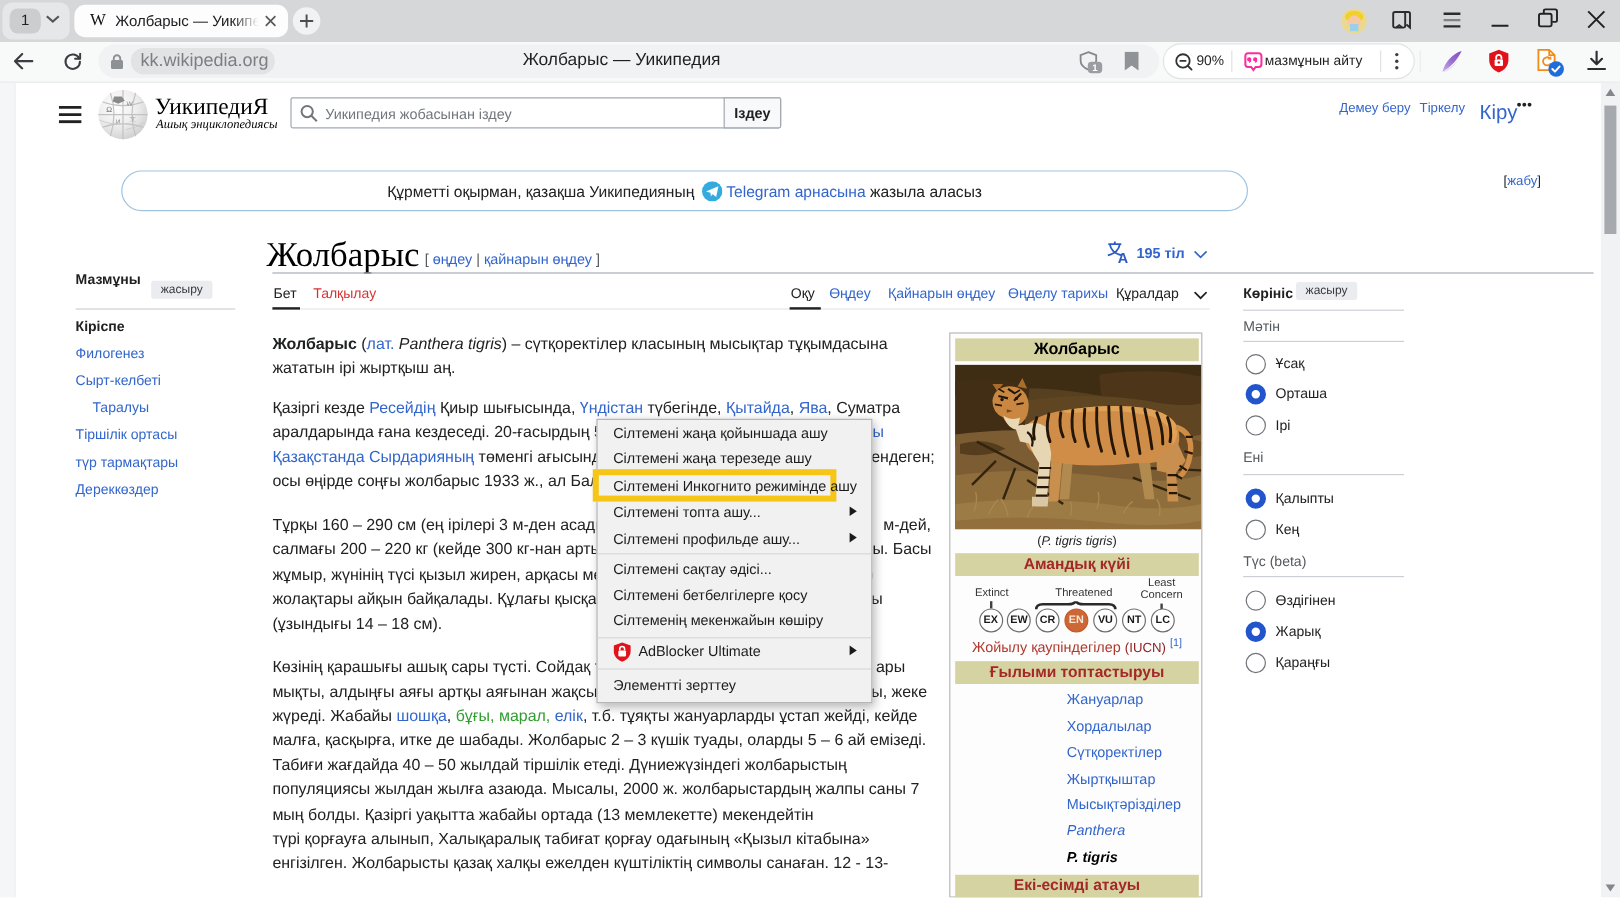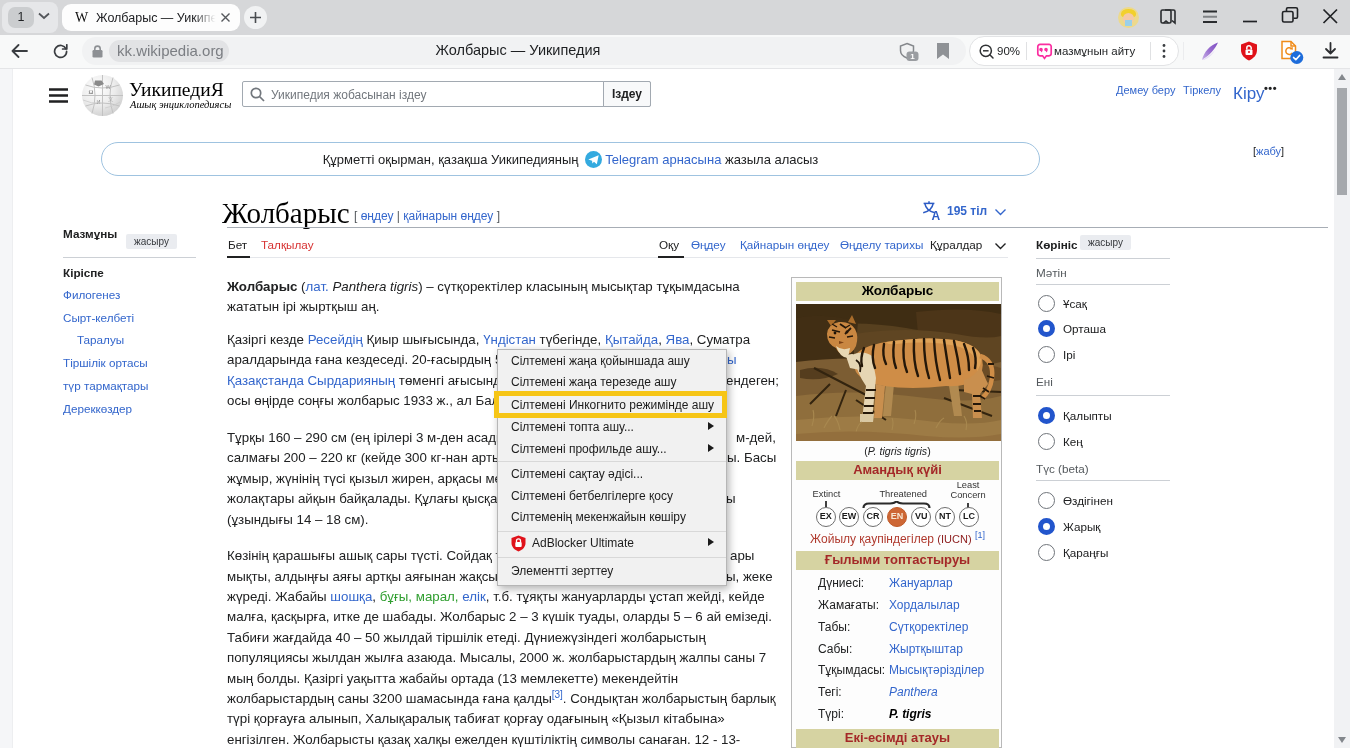--- a/index.html
+++ b/index.html
@@ -49,21 +49,21 @@
 .csc.en{background:#cd6735;border-color:#c05a28;color:#f7e7d3}
 
 #cmenu{position:absolute;left:497px;top:349px;width:230px;height:237px;background:#f1f1f1;
  border:1px solid #b6b6b6;box-shadow:2px 3px 8px rgba(0,0,0,.3)}
 .mi{position:absolute;left:13px;font-size:12px;line-height:16px;color:#1c1c1c;white-space:nowrap}
 .tl{position:relative;height:20.4px;white-space:nowrap;overflow:visible}
 .clip{display:inline-block;width:500px;overflow:hidden;white-space:nowrap;vertical-align:top}
 .rf{position:absolute;top:0}
 .msep{position:absolute;left:0px;width:228px;height:1px;background:#d8d8d8}
 .marrow{position:absolute;width:0;height:0;border-left:6px solid #1a1a1a;border-top:4.5px solid transparent;border-bottom:4.5px solid transparent}
-#ybox{position:absolute;left:494px;top:391px;width:233px;height:27px;background:#f1f1f1;border:5px solid #f6c516}
+#ybox{position:absolute;left:494px;top:391px;width:203px;height:27px;background:#f1f1f1;border:5px solid #f6c516}
 </style></head>
 <body>
 <div id="canvas">
 
 <div id="tabstrip">
   <div id="tabzone"></div>
   <div id="tabcount">1</div>
   <svg class="abs" style="left:38px;top:12px" width="12" height="8">
         <path d="M1 1.5 L6 6 L11 1.5" stroke="#53565a" stroke-width="1.8" fill="none"></path>
       </svg>
@@ -317,21 +317,20 @@
 <div class="tl"><span class="clip">жұмыр, жүнінің түсі қызыл жирен, арқасы мен бүйірлерінде көлденең қара-қоңыр</span></div>
 <div class="tl"><span class="clip">жолақтары айқын байқалады. Құлағы қысқа, басында және мойнында жалдар</span><span class="rf" style="left:499px">ы</span></div>
 <div class="tl"><span class="clip">(ұзындығы 14 – 18 см).</span></div>
 <div class="tl" style="margin-top:16.4px"><span class="clip">Көзінің қарашығы ашық сары түсті. Сойдақ тістері өткір әрі ұзын, тырнақт</span><span class="rf" style="left:503px">ары</span></div>
 <div class="tl"><span class="clip">мықты, алдыңғы аяғы артқы аяғынан жақсы жетілген. Күндіз тынығып жата</span><span class="rf" style="left:499px">ы, жеке</span></div>
 <div class="tl">жүреді. Жабайы <span class="blue">шошқа</span>, <span class="green">бұғы,</span> <span class="green">марал,</span> <span class="blue">елік</span>, т.б. тұяқты жануарларды ұстап жейді, кейде</div>
 <div class="tl">малға, қасқырға, итке де шабады. Жолбарыс 2 – 3 күшік туады, оларды 5 – 6 ай емізеді.</div>
 <div class="tl">Табиғи жағдайда 40 – 50 жылдай тіршілік етеді. Дүниежүзіндегі жолбарыстың</div>
 <div class="tl">популяциясы жылдан жылға азаюда. Мысалы, 2000 ж. жолбарыстардың жалпы саны 7</div>
 <div class="tl">мың болды. Қазіргі уақытта жабайы ортада (13 мемлекетте) мекендейтін</div>
-<div class="tl">жолбарыстардың саны 3200 шамасында ғана қалды<sup style="font-size:10px;line-height:0"><span class="blue">[3]</span></sup>. Сондықтан жолбарыстың барлық</div>
 <div class="tl">түрі қорғауға алынып, Халықаралық табиғат қорғау одағының «Қызыл кітабына»</div>
 <div class="tl">енгізілген. Жолбарысты қазақ халқы ежелден күштіліктің символы санаған. 12 - 13-</div>
 </div>
 
 <div id="infobox">
   <div class="ibar" style="top:4px;font-size:13.5px">Жолбарыс</div>
 
   <svg class="abs" style="left:4px;top:26px" width="205" height="137" viewBox="0 0 205 137">
     <rect width="205" height="137" fill="#6e5230"></rect>
     <rect width="205" height="68" fill="#57401f"></rect>
@@ -412,23 +411,20 @@
     <div class="csc" style="left:23.7px">EX</div>
     <div class="csc" style="left:47.1px">EW</div>
     <div class="csc" style="left:71px">CR</div>
     <div class="csc en" style="left:94.9px">EN</div>
     <div class="csc" style="left:119.2px">VU</div>
     <div class="csc" style="left:143.1px">NT</div>
     <div class="csc" style="left:167px">LC</div>
   </div>
   <div class="abs" style="left:0;top:253.5px;width:211px;text-align:center;font-size:12px"><span style="color:#b03a2e">Жойылу қаупіндегілер</span> <span style="color:#8d1d1d;font-size:11px">(IUCN)</span> <sup style="font-size:9px;line-height:0"><span class="blue">[1]</span></sup></div>
   <div class="ibar red" style="top:273px">Ғылыми топтастыруы</div>
-  <div class="abs" style="left:26px;top:295.3px;font-size:12px;color:#202122;line-height:21.8px">
-    Дүниесі:<br>Жамағаты:<br>Табы:<br>Сабы:<br>Тұқымдасы:<br>Тегі:<br>Түрі:
-  </div>
   <div class="abs" style="left:97px;top:295.3px;font-size:12px;line-height:21.8px">
     <span class="blue">Жануарлар</span><br><span class="blue">Хордалылар</span><br><span class="blue">Сүтқоректілер</span><br><span class="blue">Жыртқыштар</span><br><span class="blue">Мысықтәрізділер</span><br><span class="blue"><i>Panthera</i></span><br><b><i>P. tigris</i></b>
   </div>
   <div class="ibar red" style="top:451px">Екі-есімді атауы</div>
 </div>
 
 <div id="cmenu">
   <div class="mi" style="top:3px">Сілтемені жаңа қойыншада ашу</div>
   <div class="mi" style="top:23.5px">Сілтемені жаңа терезеде ашу</div>
   <div class="mi" style="top:68.5px">Сілтемені топта ашу...</div>

